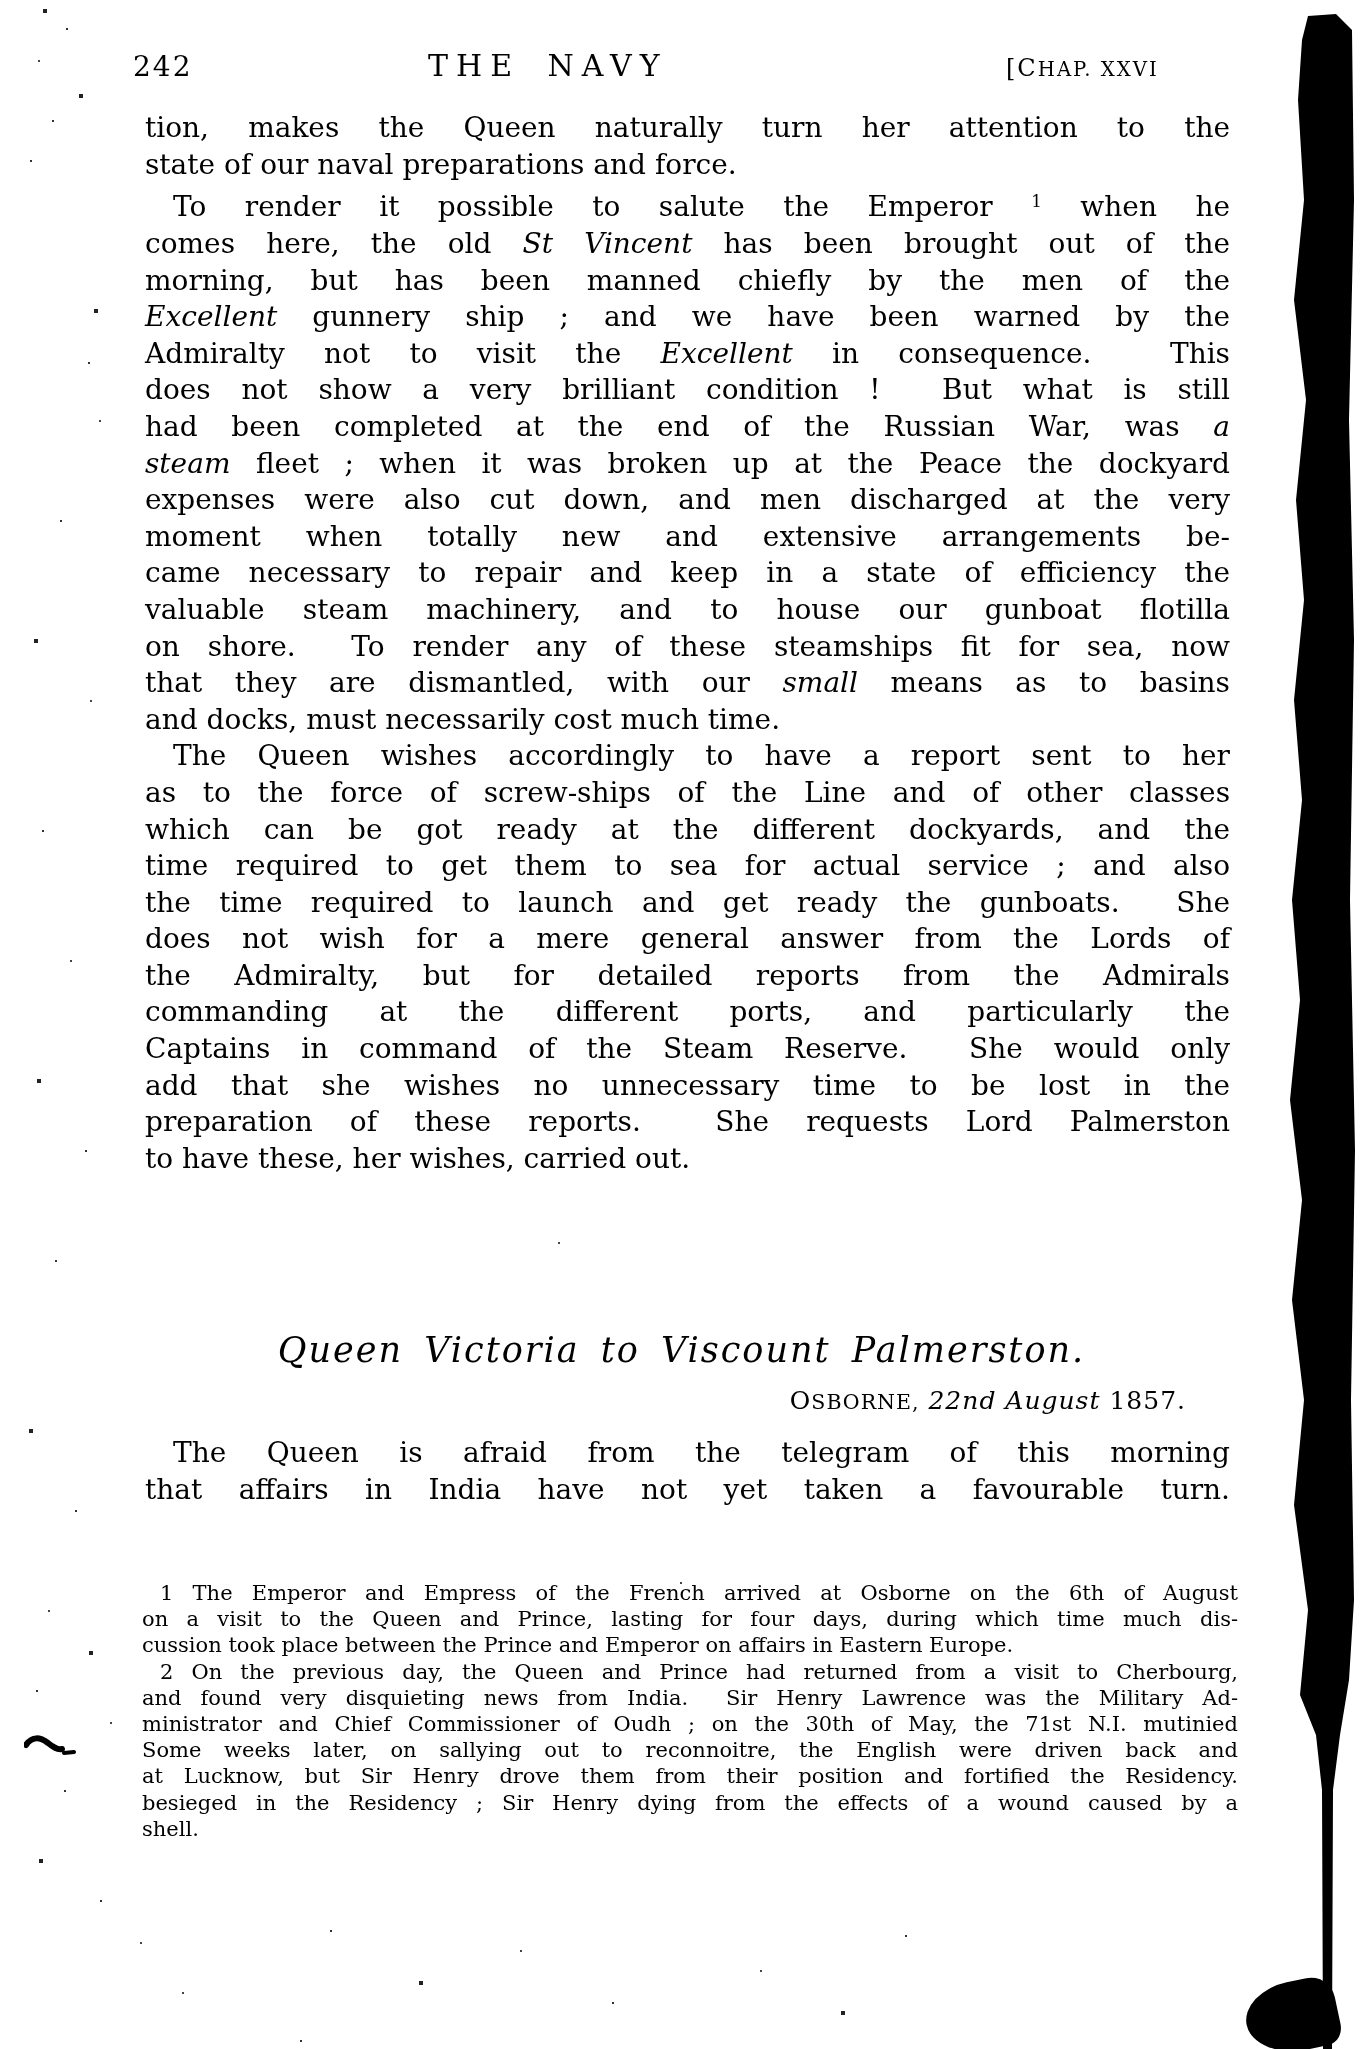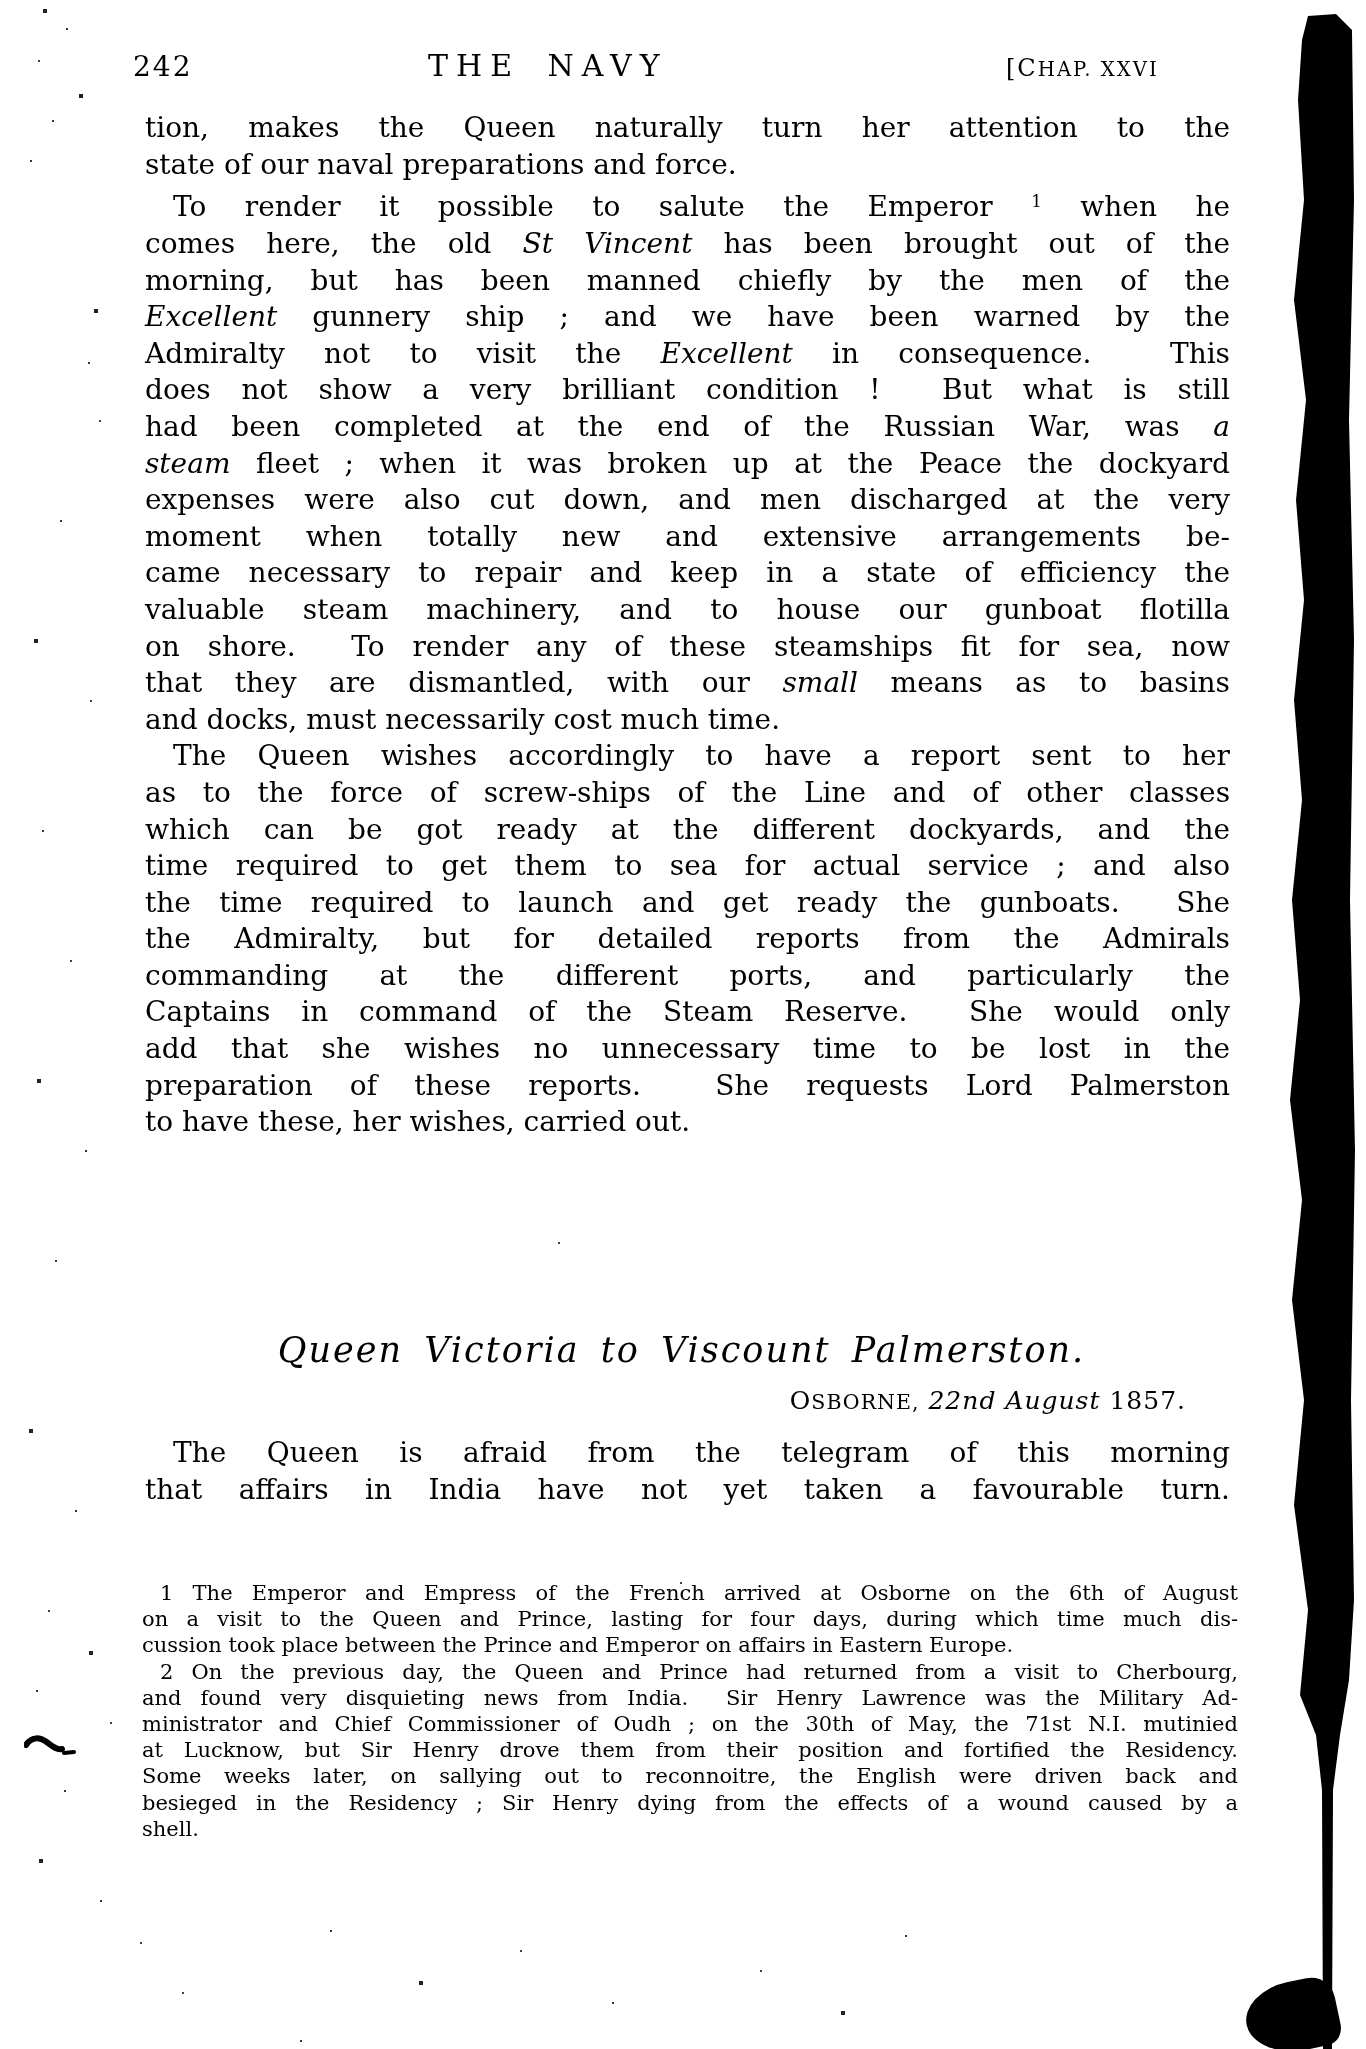--- a/index.html
+++ b/index.html
@@ -81,20 +81,21 @@
       <div class="tline just"><span>on shore.  To render any of these steamships fit for sea, now</span></div>
       <div class="tline just"><span>that they are dismantled, with our </span><span class="seg-i">small</span><span> means as to basins</span></div>
       <div class="tline"><span>and docks, must necessarily cost much time.</span></div>
     </div>
     <div class="para">
       <div class="tline just ind"><span>The Queen wishes accordingly to have a report sent to her</span></div>
       <div class="tline just"><span>as to the force of screw-ships of the Line and of other classes</span></div>
       <div class="tline just"><span>which can be got ready at the different dockyards, and the</span></div>
       <div class="tline just"><span>time required to get them to sea for actual service ; and also</span></div>
       <div class="tline just"><span>the time required to launch and get ready the gunboats.  She</span></div>
+      <div class="tline just"><span>does not wish for a mere general answer from the Lords of</span></div>
       <div class="tline just"><span>the Admiralty, but for detailed reports from the Admirals</span></div>
       <div class="tline just"><span>commanding at the different ports, and particularly the</span></div>
       <div class="tline just"><span>Captains in command of the Steam Reserve.  She would only</span></div>
       <div class="tline just"><span>add that she wishes no unnecessary time to be lost in the</span></div>
       <div class="tline just"><span>preparation of these reports.  She requests Lord Palmerston</span></div>
       <div class="tline"><span>to have these, her wishes, carried out.</span></div>
     </div>
   </div>
 
 <div class="letter-heading"><span class="seg-i">Queen Victoria to Viscount Palmerston.</span></div>
@@ -110,22 +111,22 @@
 <div id="footnotes-block">
     <div class="para">
       <div class="tline just ind"><span>1 The Emperor and Empress of the French arrived at Osborne on the 6th of August</span></div>
       <div class="tline just"><span>on a visit to the Queen and Prince, lasting for four days, during which time much dis-</span></div>
       <div class="tline"><span>cussion took place between the Prince and Emperor on affairs in Eastern Europe.</span></div>
     </div>
     <div class="para">
       <div class="tline just ind"><span>2 On the previous day, the Queen and Prince had returned from a visit to Cherbourg,</span></div>
       <div class="tline just"><span>and found very disquieting news from India.  Sir Henry Lawrence was the Military Ad-</span></div>
       <div class="tline just"><span>ministrator and Chief Commissioner of Oudh ; on the 30th of May, the 71st N.I. mutinied</span></div>
+      <div class="tline just"><span>Some weeks later, on sallying out to reconnoitre, the English were driven back and</span></div>
       <div class="tline just"><span>at Lucknow, but Sir Henry drove them from their position and fortified the Residency.</span></div>
-      <div class="tline just"><span>Some weeks later, on sallying out to reconnoitre, the English were driven back and</span></div>
       <div class="tline just"><span>besieged in the Residency ; Sir Henry dying from the effects of a wound caused by a</span></div>
       <div class="tline"><span>shell.</span></div>
     </div>
   </div>
 
 <div class="gutter-band"></div>
 <div class="gutter-blob"></div>
 <div class="ink-squiggle">
   <svg width="52" height="28" xmlns="http://www.w3.org/2000/svg">
     <path d="M2 13 C8 4 16 5 24 11 C29 15 33 18 38 17" stroke="#000" stroke-width="6" fill="none" stroke-linecap="round"></path>

